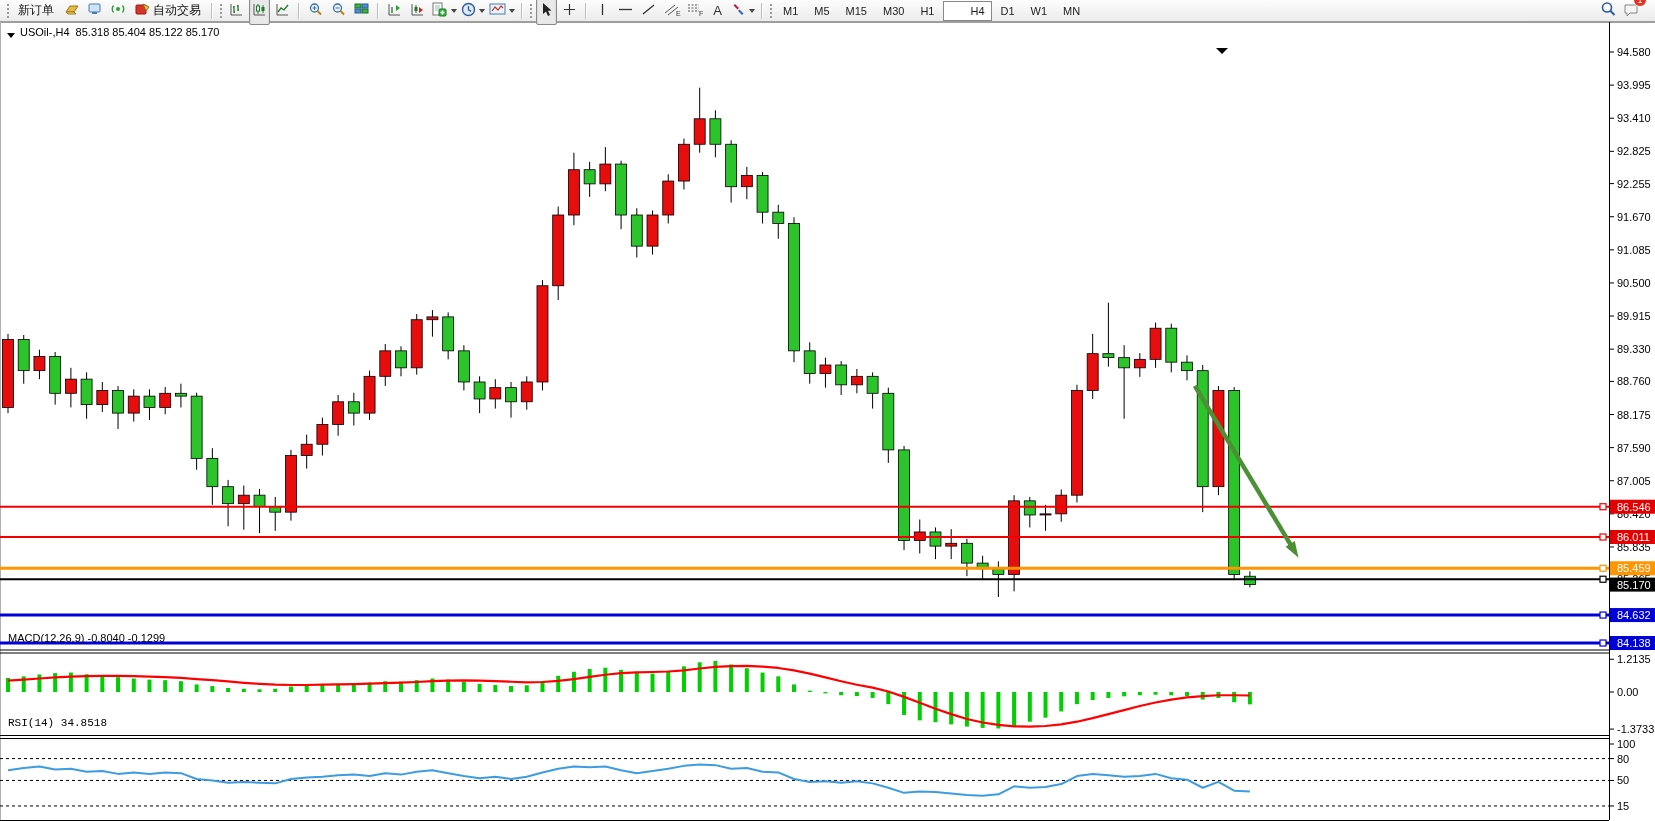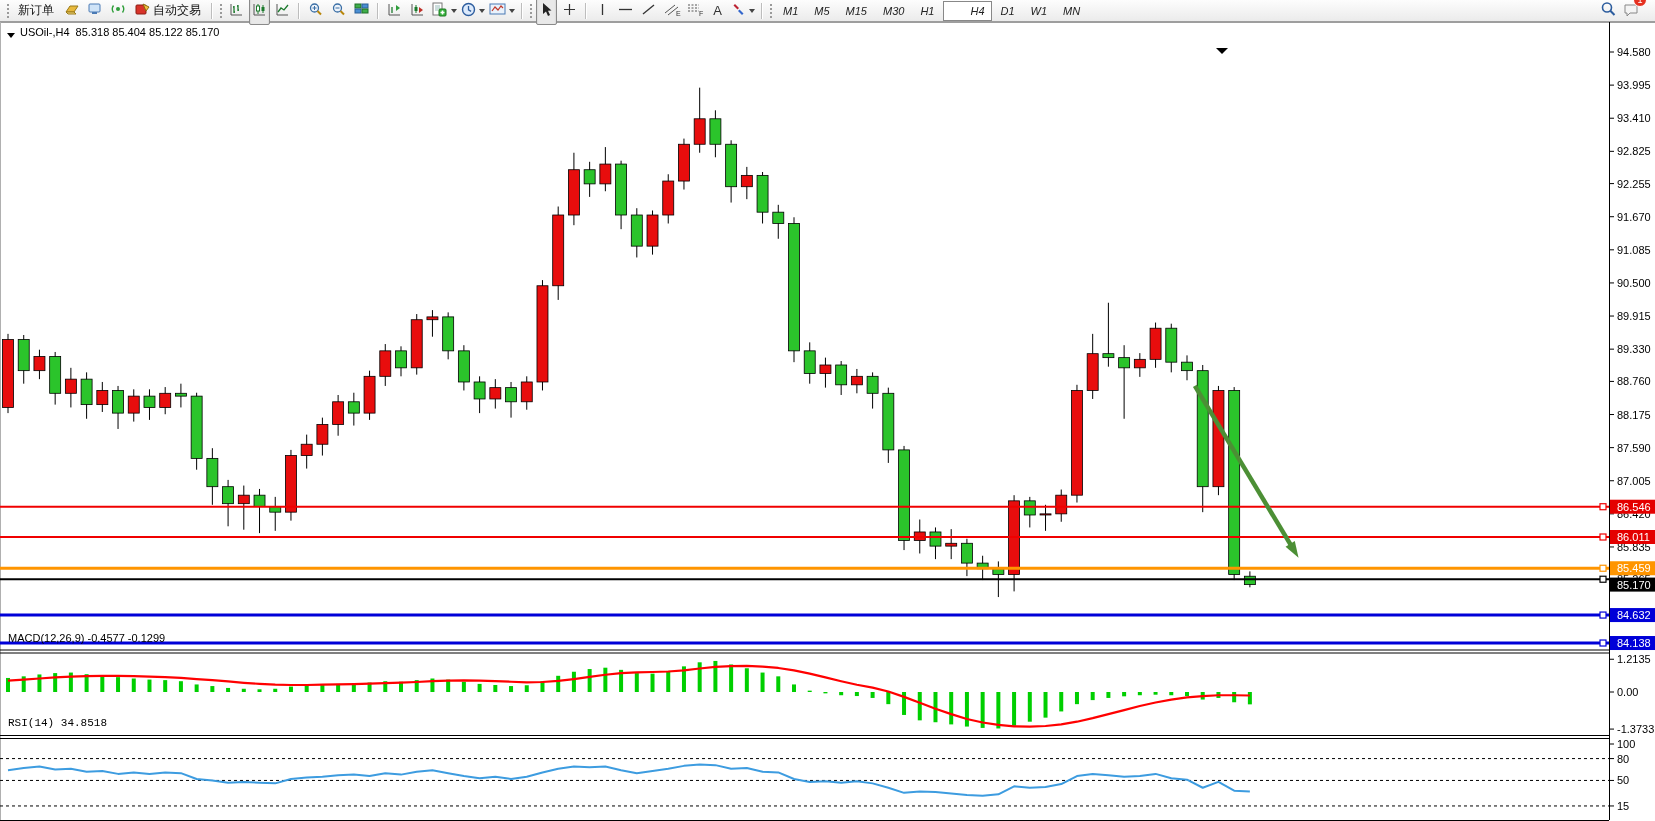--- a/index.html
+++ b/index.html
@@ -13,21 +13,21 @@
         box-sizing:border-box;cursor:default;}
   .tbtn.textbtn{padding:0 4px;gap:3px;white-space:nowrap;}
   .tbtn.active{background:#e9e9e9;border-color:#8a8a8a;box-shadow:inset 0 1px 2px rgba(0,0,0,.2);}
   .sep{width:1px;height:16px;background:#bdbdbd;border-right:1px solid #fff;margin:0 4px;}
   .grip{width:4px;height:16px;margin:0 2px;
         background-image:radial-gradient(circle,#9a9a9a 1px,transparent 1.2px);
         background-size:4px 4px;}
   .caret{width:0;height:0;border-left:3px solid transparent;border-right:3px solid transparent;
          border-top:4px solid #444;margin-left:3px;}
   .tf{font-size:11px;padding:0 6px;height:18px;display:flex;align-items:center;margin:10px 1px;
-      border:1px solid transparent;color:#222;font-style:italic;}
+      border:1px solid transparent;color:#222;}
   .tf.active{border-color:#888;background:#fff;padding-left:26px;}
   .right-group{margin-left:auto;display:flex;align-items:center;margin-right:8px;}
   .badge{position:absolute;top:-4px;right:-6px;background:#e53020;color:#fff;font-size:9px;
          border-radius:50%;width:12px;height:12px;line-height:12px;text-align:center;border:1px solid #fff;}
   .glyph{font-size:13px;color:#333;}
   
   .chart{position:absolute;top:22px;left:0;width:1655px;height:799px;background:#fff;}
   .overlay{position:absolute;font-size:11px;color:#000;white-space:pre;z-index:3;}
   #chart-title{left:7px;top:4px;display:flex;align-items:flex-end;gap:5px;}
   #macd-label{left:8px;top:610px;}
@@ -621,15 +621,15 @@
         <line x1="1139.8400000000001" y1="798" x2="1139.8400000000001" y2="802" stroke="#000"></line>
         <text x="1139.8400000000001" y="813" class="xlab" text-anchor="middle">13 Nov 23:00</text>
         <line x1="1202.72" y1="798" x2="1202.72" y2="802" stroke="#000"></line>
         <text x="1202.72" y="813" class="xlab" text-anchor="middle">14 Nov 12:00</text>
       </g>
     </svg>
   <div class="overlay" id="chart-title">
     <span class="menu-tri"></span>
     <span>USOil-,H4  85.318 85.404 85.122 85.170</span>
   </div>
-  <div class="overlay" id="macd-label">MACD(12,26,9) -0.4577 -0.1299</div>
+  <div class="overlay" id="macd-label">MACD(12,26,9) -0.8040 -0.1299</div>
   <div class="overlay" id="rsi-label">RSI(14) 34.8518</div>
 </div>
 
 </body></html>

